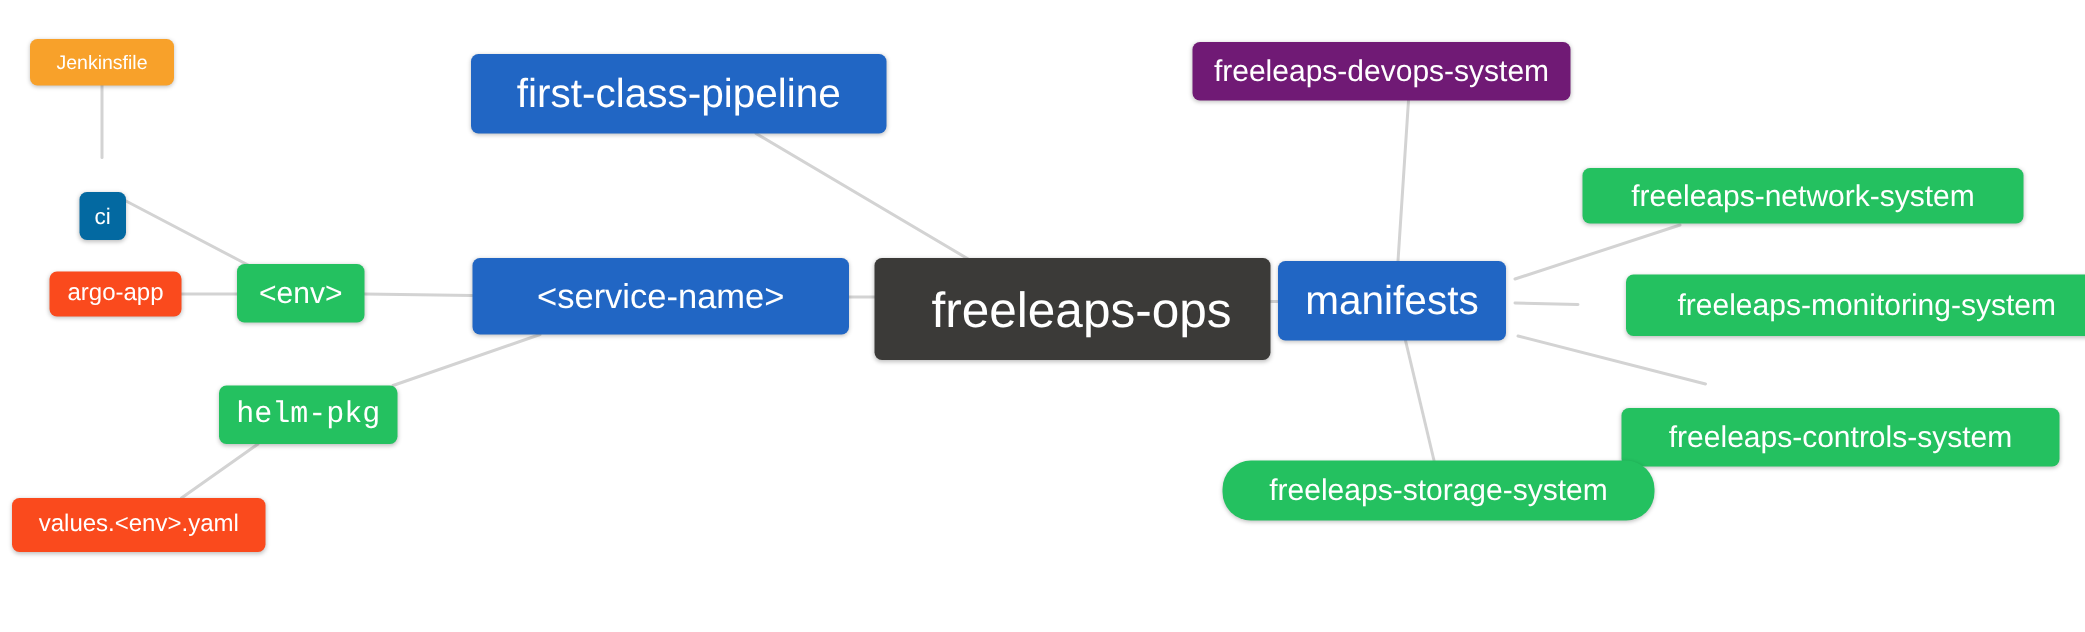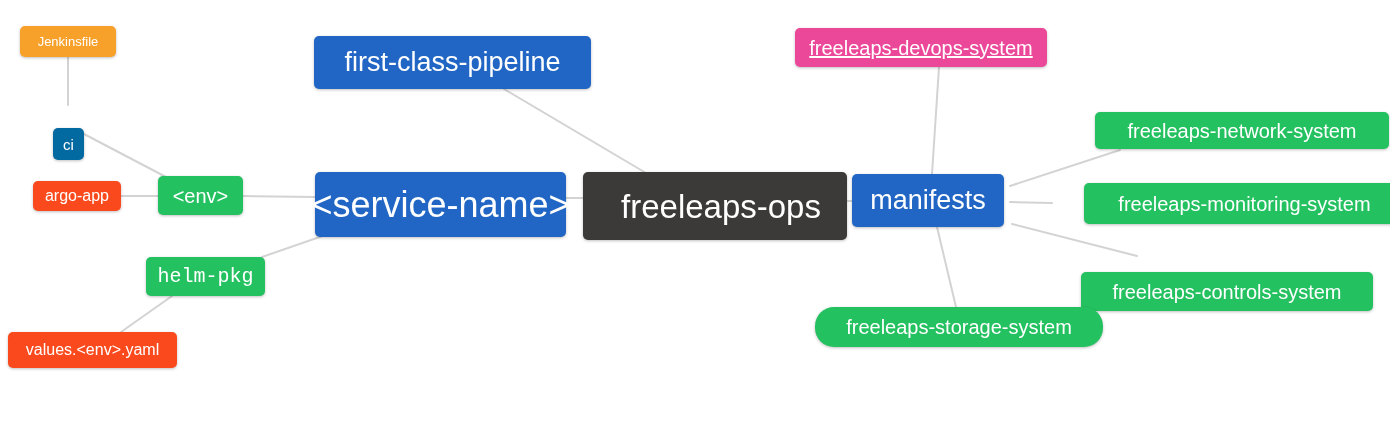--- a/index.html
+++ b/index.html
@@ -40,28 +40,28 @@
     cursor: pointer;
     box-sizing: border-box;
     line-height: 1;
     user-select: none;
   }
   
   .n-jenkinsfile { left: 20px;   top: 26px;  width: 96px;  height: 31px; font-size: 13px; }
   .n-ci          { left: 53px;   top: 105px; width: 31px;  height: 32px; font-size: 15px; }
   .n-argo        { left: 33px;   top: 181px; width: 88px;  height: 30px; font-size: 16px; }
   .n-env         { left: 158px;  top: 176px; width: 85px;  height: 39px; font-size: 20px; }
-  .n-svc         { left: 315px;  top: 172px; width: 251px; height: 65px; font-size: 36px; }
+  .n-svc         { left: 315px;  top: 172px; width: 251px; height: 51px; font-size: 23px; }
   .n-fcp         { left: 314px;  top: 36px;  width: 277px; height: 53px; font-size: 27px; }
   .n-helm        { left: 146px;  top: 257px; width: 119px; height: 39px; font-size: 20px; font-family: Liberation Mono, monospace; }
   .n-values      { left: 8px;    top: 332px; width: 169px; height: 36px; font-size: 16px; }
   .n-ops         { left: 583px;  top: 172px; width: 264px; height: 68px; font-size: 33px; padding-left: 12px; }
   .n-manifests   { left: 852px;  top: 174px; width: 152px; height: 53px; font-size: 27px; }
   .n-devops      { left: 795px;  top: 28px;  width: 252px; height: 39px; font-size: 20px; }
-  .n-network     { left: 1055px; top: 112px; width: 294px; height: 37px; font-size: 20px; margin-left: 40px; }
+  .n-network     { left: 1055px; top: 112px; width: 294px; height: 37px; font-size: 20px; }
   .n-monitoring  { left: 1052px; top: 183px; width: 321px; height: 41px; font-size: 20px; }
   .n-controls    { left: 1061px; top: 272px; width: 292px; height: 39px; font-size: 20px; margin-left: 20px; }
   .n-storage     { left: 815px;  top: 307px; width: 288px; height: 40px; font-size: 20px; border-radius: 19px; }
 </style>
 </head>
 <body>
 
 <div class="canvas">
 
   <svg class="edges" viewBox="0 0 1390 421" xmlns="http://www.w3.org/2000/svg">
@@ -84,19 +84,19 @@
   <div class="node n-jenkinsfile" style="background-color: rgb(248, 161, 42); color: rgb(255, 255, 255);">Jenkinsfile</div>
   <div class="node n-ci" style="background-color: #0369a1; color: rgb(255, 255, 255); margin-top: 23px;">ci</div>
   <div class="node n-argo" style="background-color: rgb(250, 74, 29); color: rgb(255, 255, 255);">argo-app</div>
   <div class="node n-env" style="background-color: rgb(36, 193, 96); color: rgb(255, 255, 255);">&lt;env&gt;</div>
   <div class="node n-svc" style="background-color: rgb(33, 102, 196); color: rgb(255, 255, 255);">&lt;service-name&gt;</div>
   <div class="node n-fcp" style="background-color: rgb(33, 102, 196); color: rgb(255, 255, 255);">first-class-pipeline</div>
   <div class="node n-helm" style="background-color: rgb(36, 193, 96); color: rgb(255, 255, 255);">helm-pkg</div>
   <div class="node n-values" style="background-color: rgb(250, 74, 29); color: rgb(255, 255, 255);">values.&lt;env&gt;.yaml</div>
   <div class="node n-ops" style="background-color: rgb(59, 58, 56); color: rgb(255, 255, 255);">freeleaps-ops</div>
   <div class="node n-manifests" style="background-color: rgb(33, 102, 196); color: rgb(255, 255, 255);">manifests</div>
-  <div class="node n-devops" style="background-color: #ec4899; color: rgb(255, 255, 255); text-decoration: underline;">freeleaps-devops-system</div>
+  <div class="node n-devops" style="background-color: #701a75; color: rgb(255, 255, 255);">freeleaps-devops-system</div>
   <div class="node n-network" style="background-color: rgb(36, 193, 96); color: rgb(255, 255, 255);">freeleaps-network-system</div>
   <div class="node n-monitoring" style="background-color: rgb(36, 193, 96); color: rgb(255, 255, 255); margin-left: 32px;">freeleaps-monitoring-system</div>
   <div class="node n-controls" style="background-color: rgb(36, 193, 96); color: rgb(255, 255, 255);">freeleaps-controls-system</div>
   <div class="node n-storage" style="background-color: rgb(36, 193, 96); color: rgb(255, 255, 255);">freeleaps-storage-system</div>
 
 </div>
 
 </body></html>

